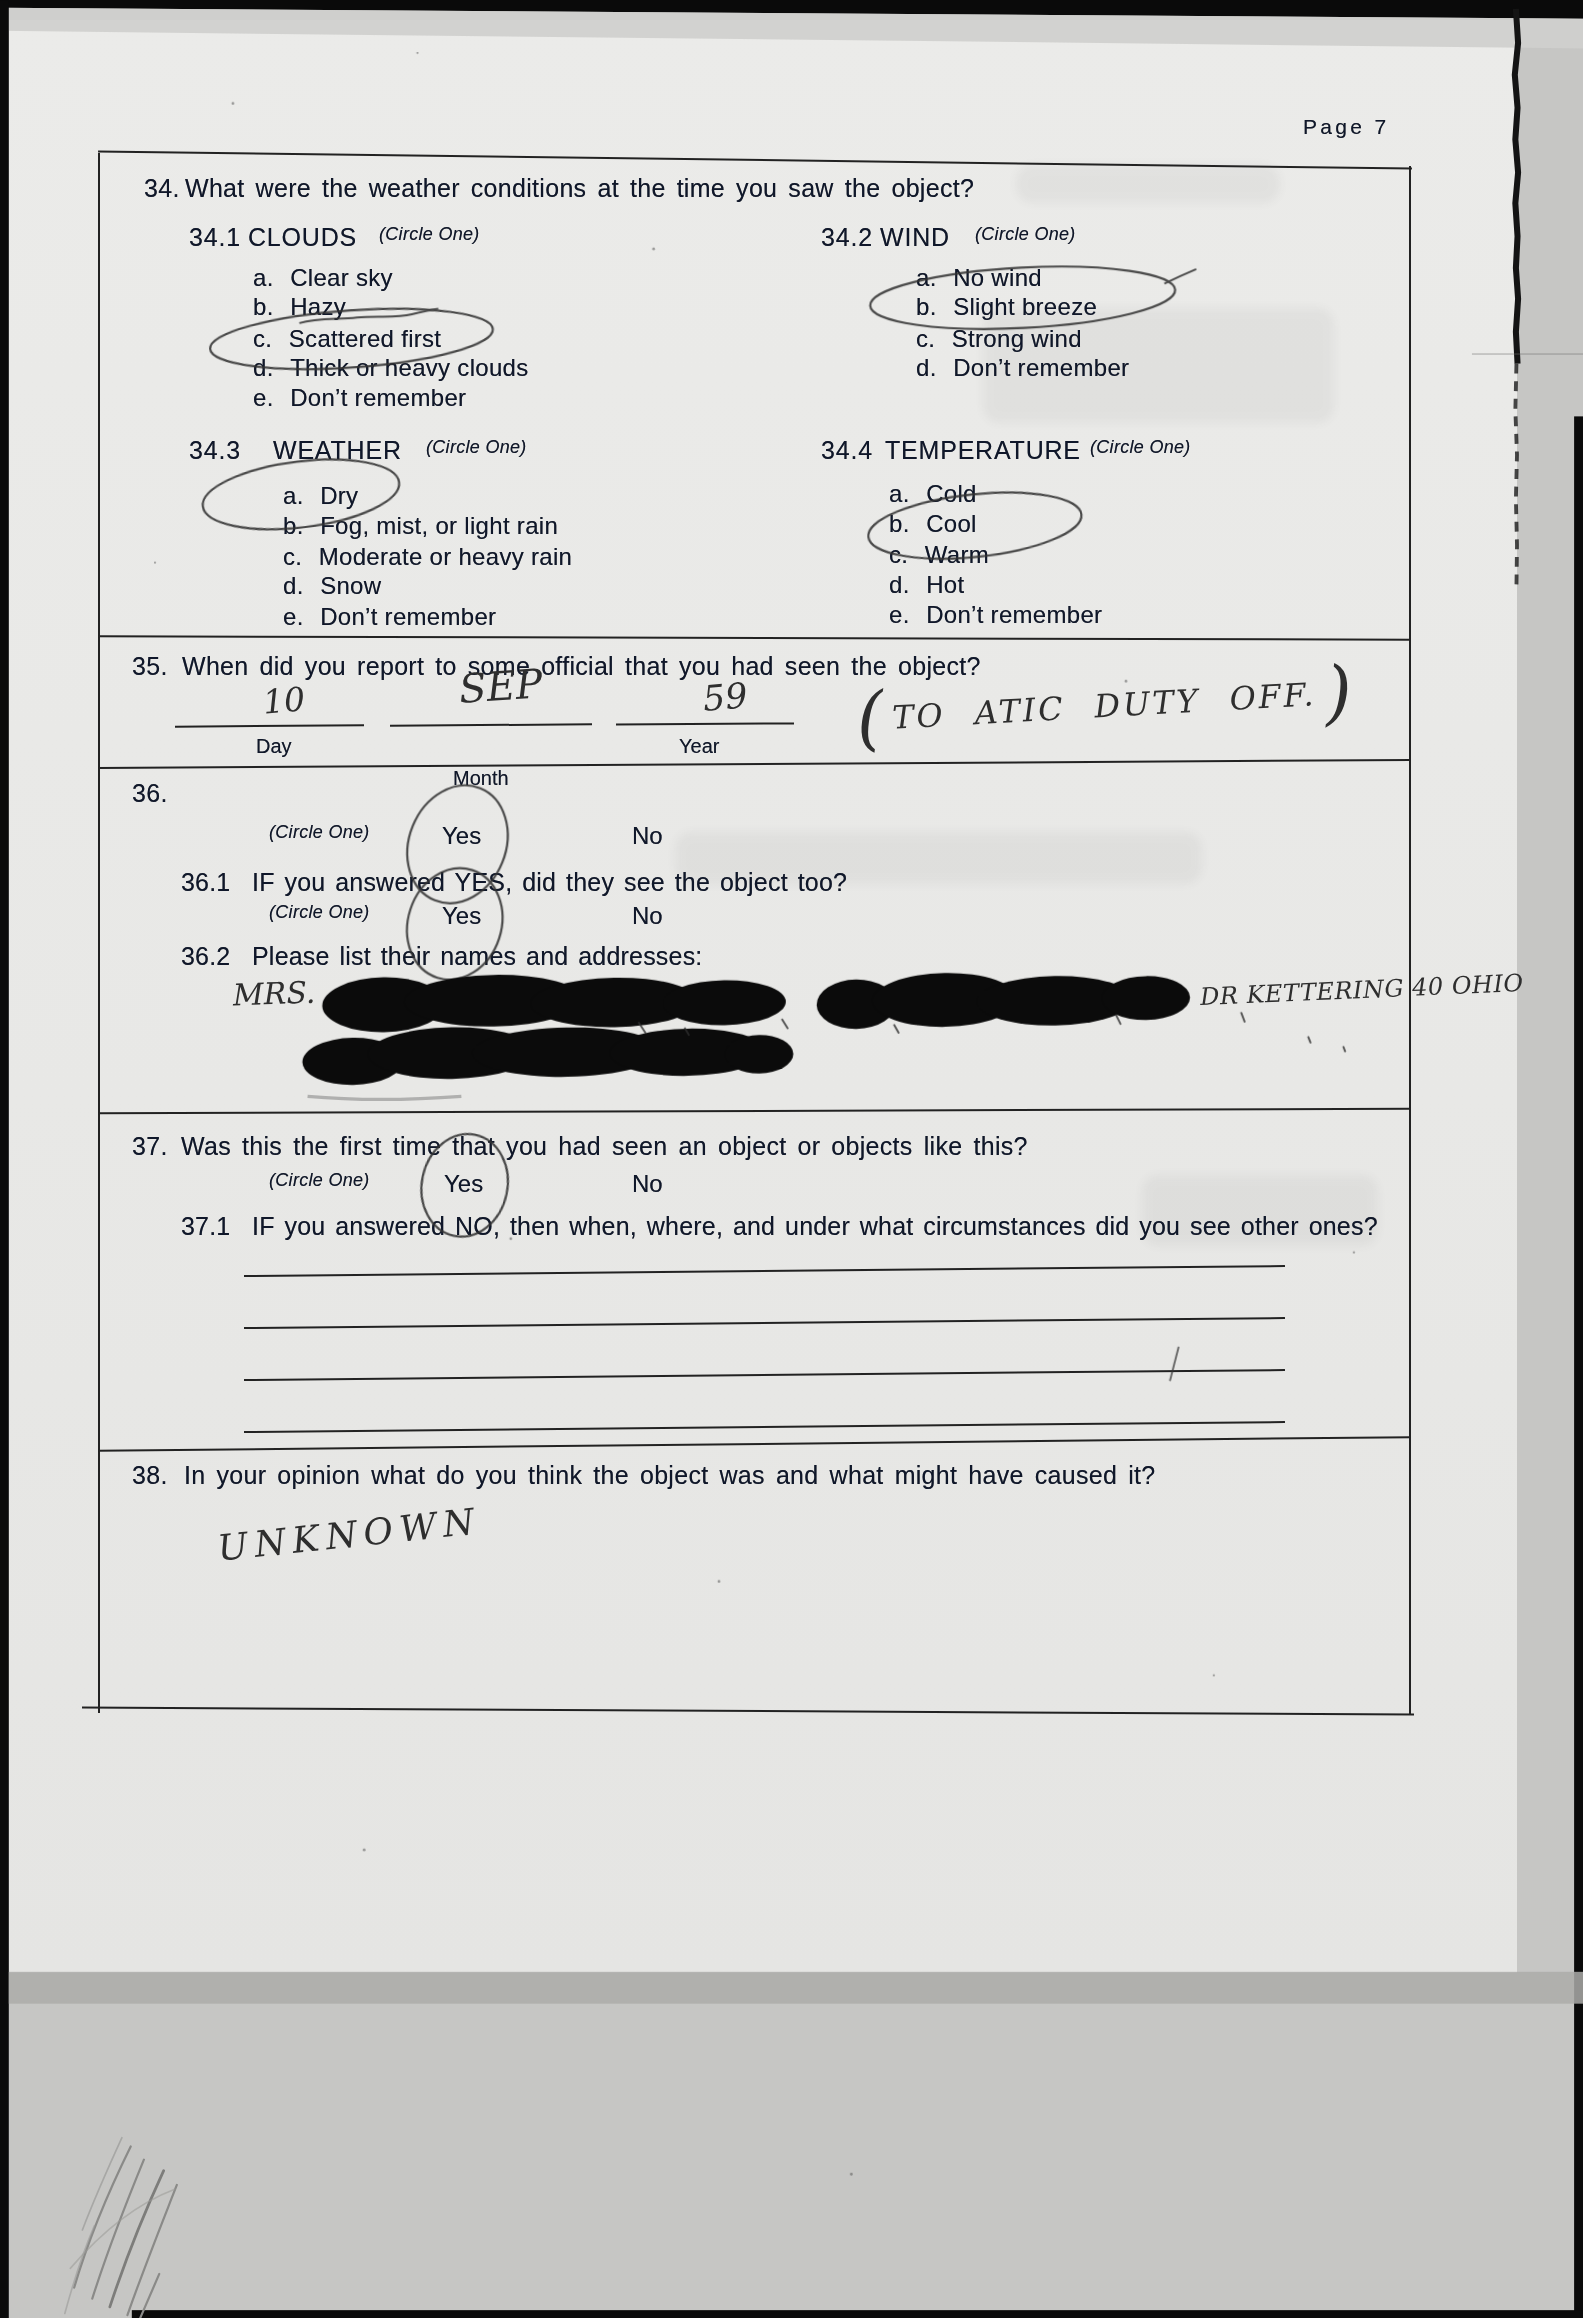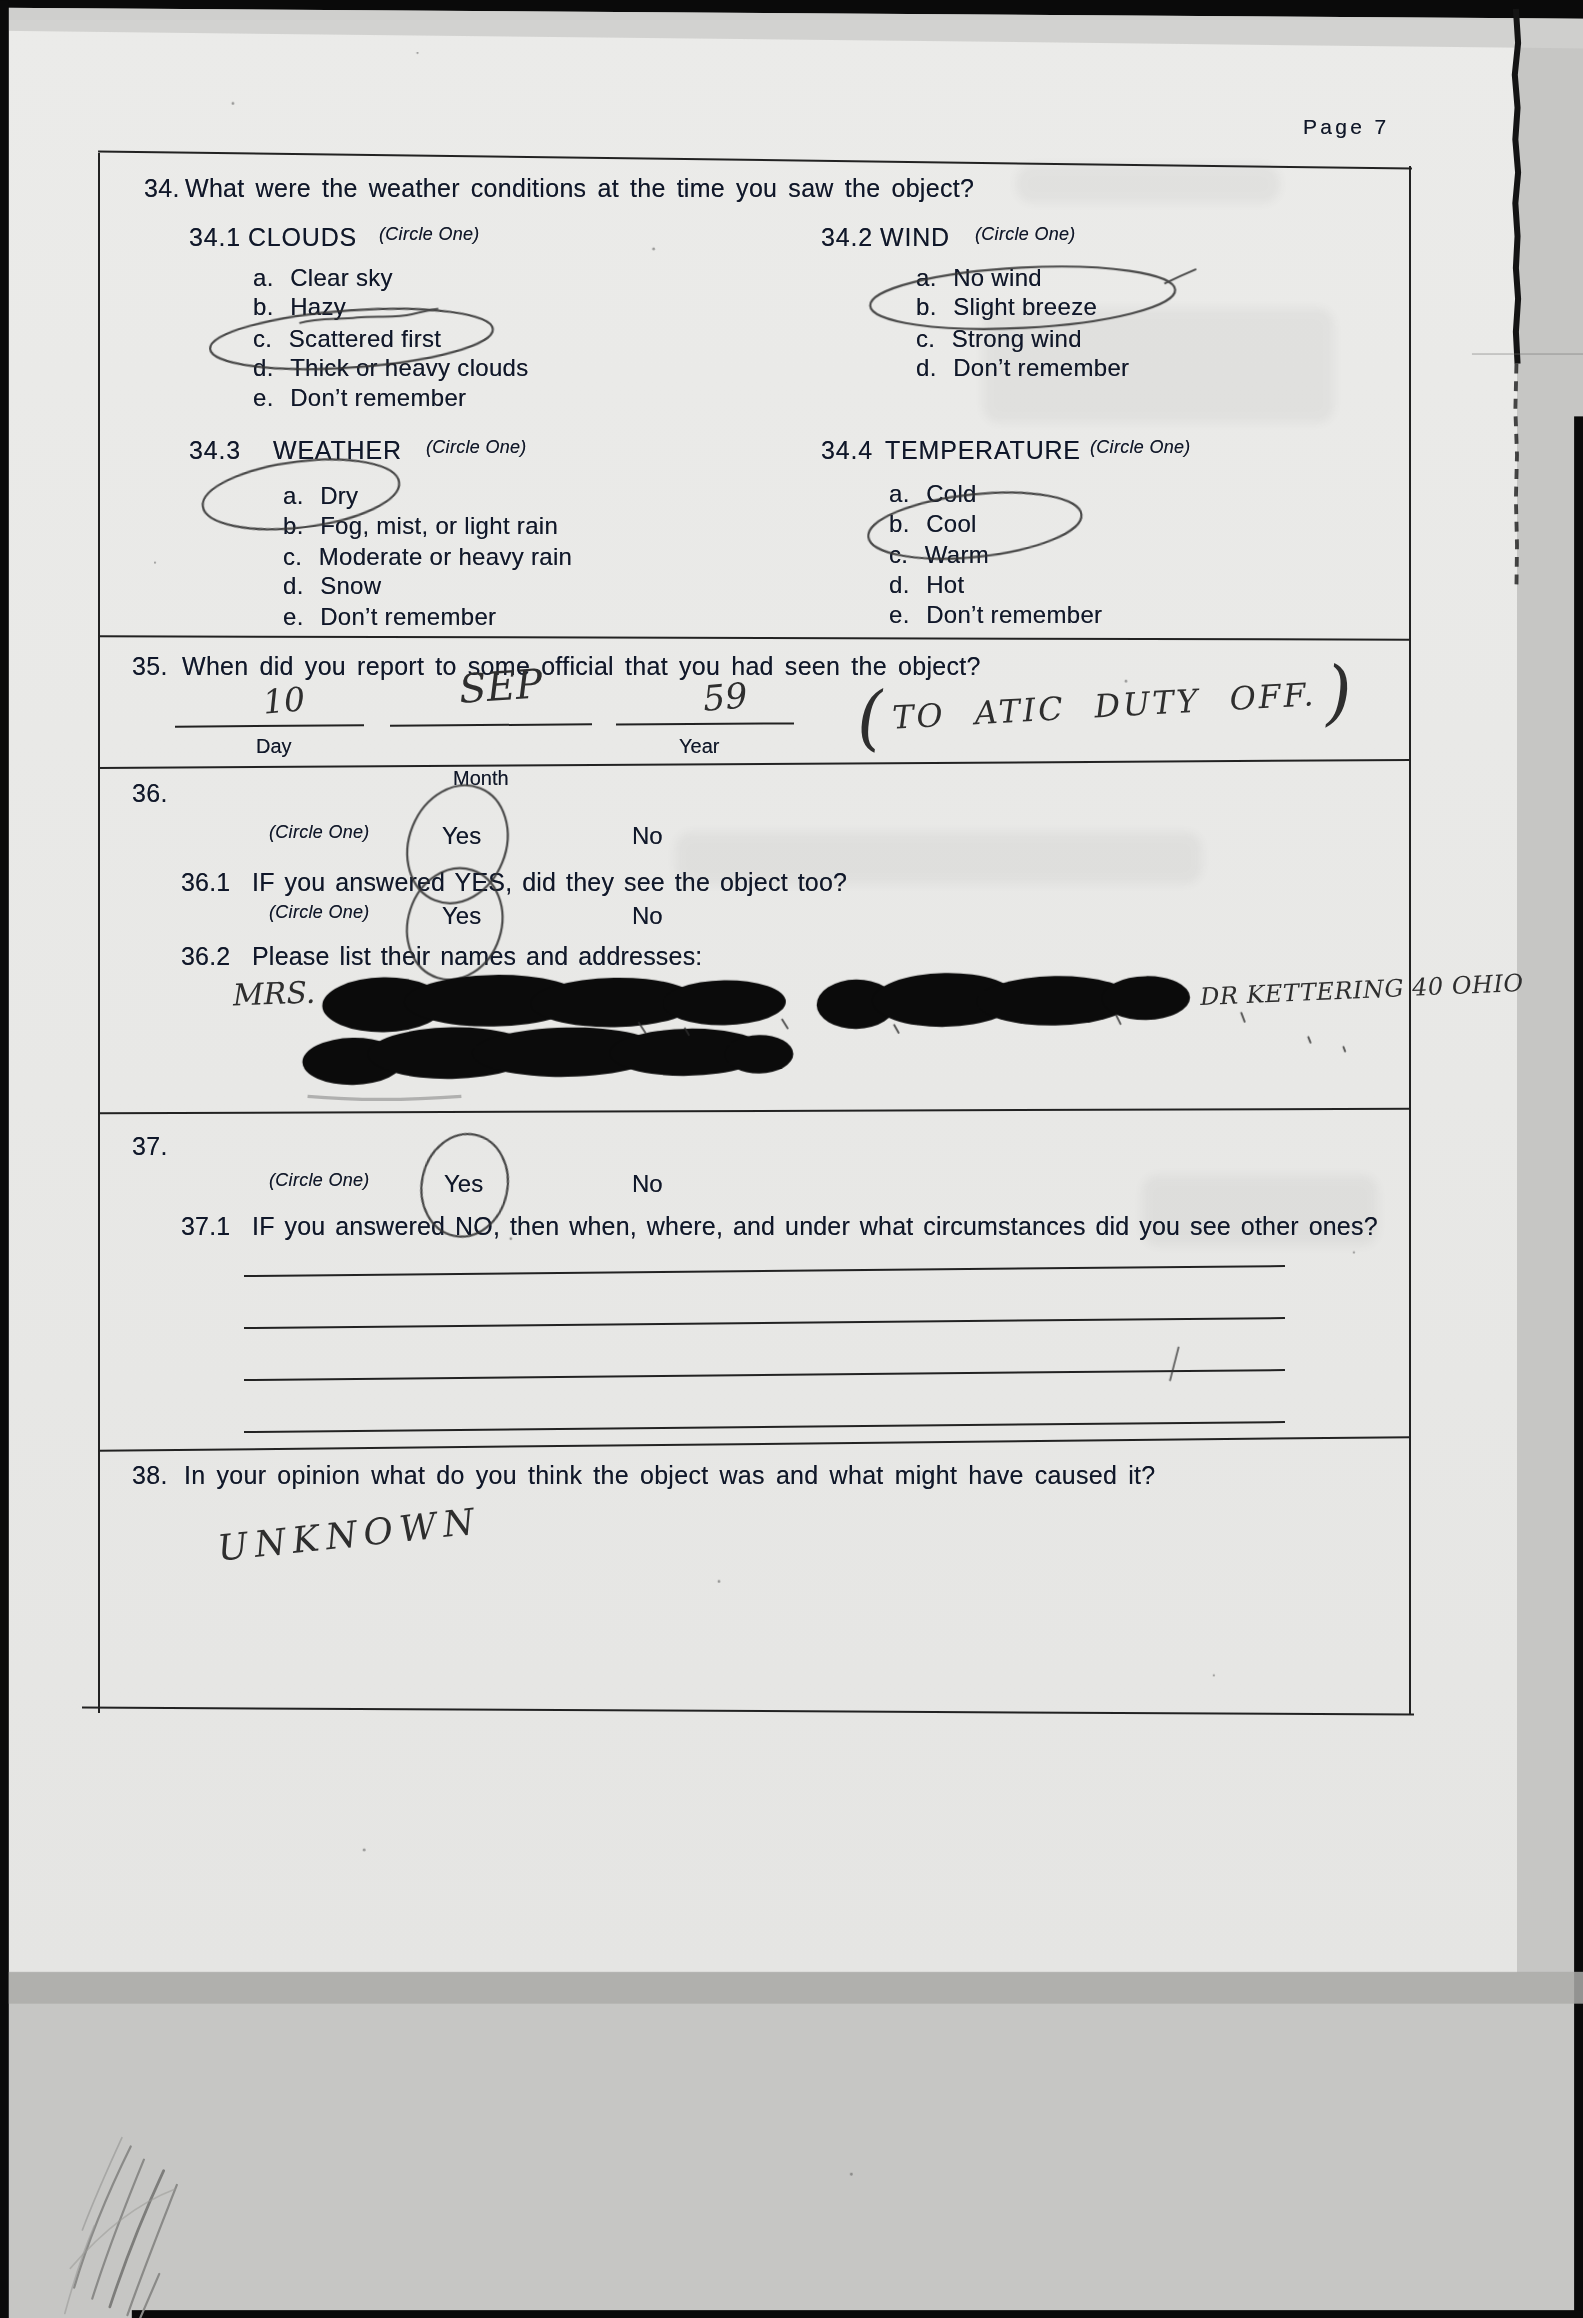--- a/index.html
+++ b/index.html
@@ -179,20 +179,21 @@
 
   <div class="abs pt qs" style="left:181px;top:943px;">36.2</div>
   <div class="abs pt qs" style="left:252px;top:943px;">Please list their names and addresses:</div>
 
   <div class="abs hw" style="left:233px;top:979px;font-size:30px;transform:rotate(-2deg);">MRS.</div>
   <div class="abs hw" style="left:1200px;top:978px;font-size:24px;letter-spacing:0.5px;transform:rotate(-2.5deg);">DR KETTERING 40 OHIO</div>
 
   <div class="line" style="left:98px;top:1110px;width:1313px;transform:rotate(-.2deg);"></div>
 
   <div class="abs pt q" style="left:132px;top:1133px;">37.</div>
+  <div class="abs pt q" style="left:181px;top:1133px;">Was this the first time that you had seen an object or objects like this?</div>
 
   <div class="abs pt hint" style="left:269px;top:1171px;">(Circle One)</div>
   <div class="abs pt yn" style="left:444px;top:1171px;">Yes</div>
   <div class="abs pt yn" style="left:632px;top:1171px;">No</div>
 
   <div class="abs pt qs" style="left:181px;top:1213px;">37.1</div>
   <div class="abs pt qs" style="left:252px;top:1213px;">IF you answered NO, then when, where, and under what circumstances did you see other ones?</div>
 
   <div class="line" style="left:244px;top:1270px;width:1041px;transform:rotate(-.55deg);"></div>
   <div class="line" style="left:244px;top:1322px;width:1041px;transform:rotate(-.55deg);"></div>

